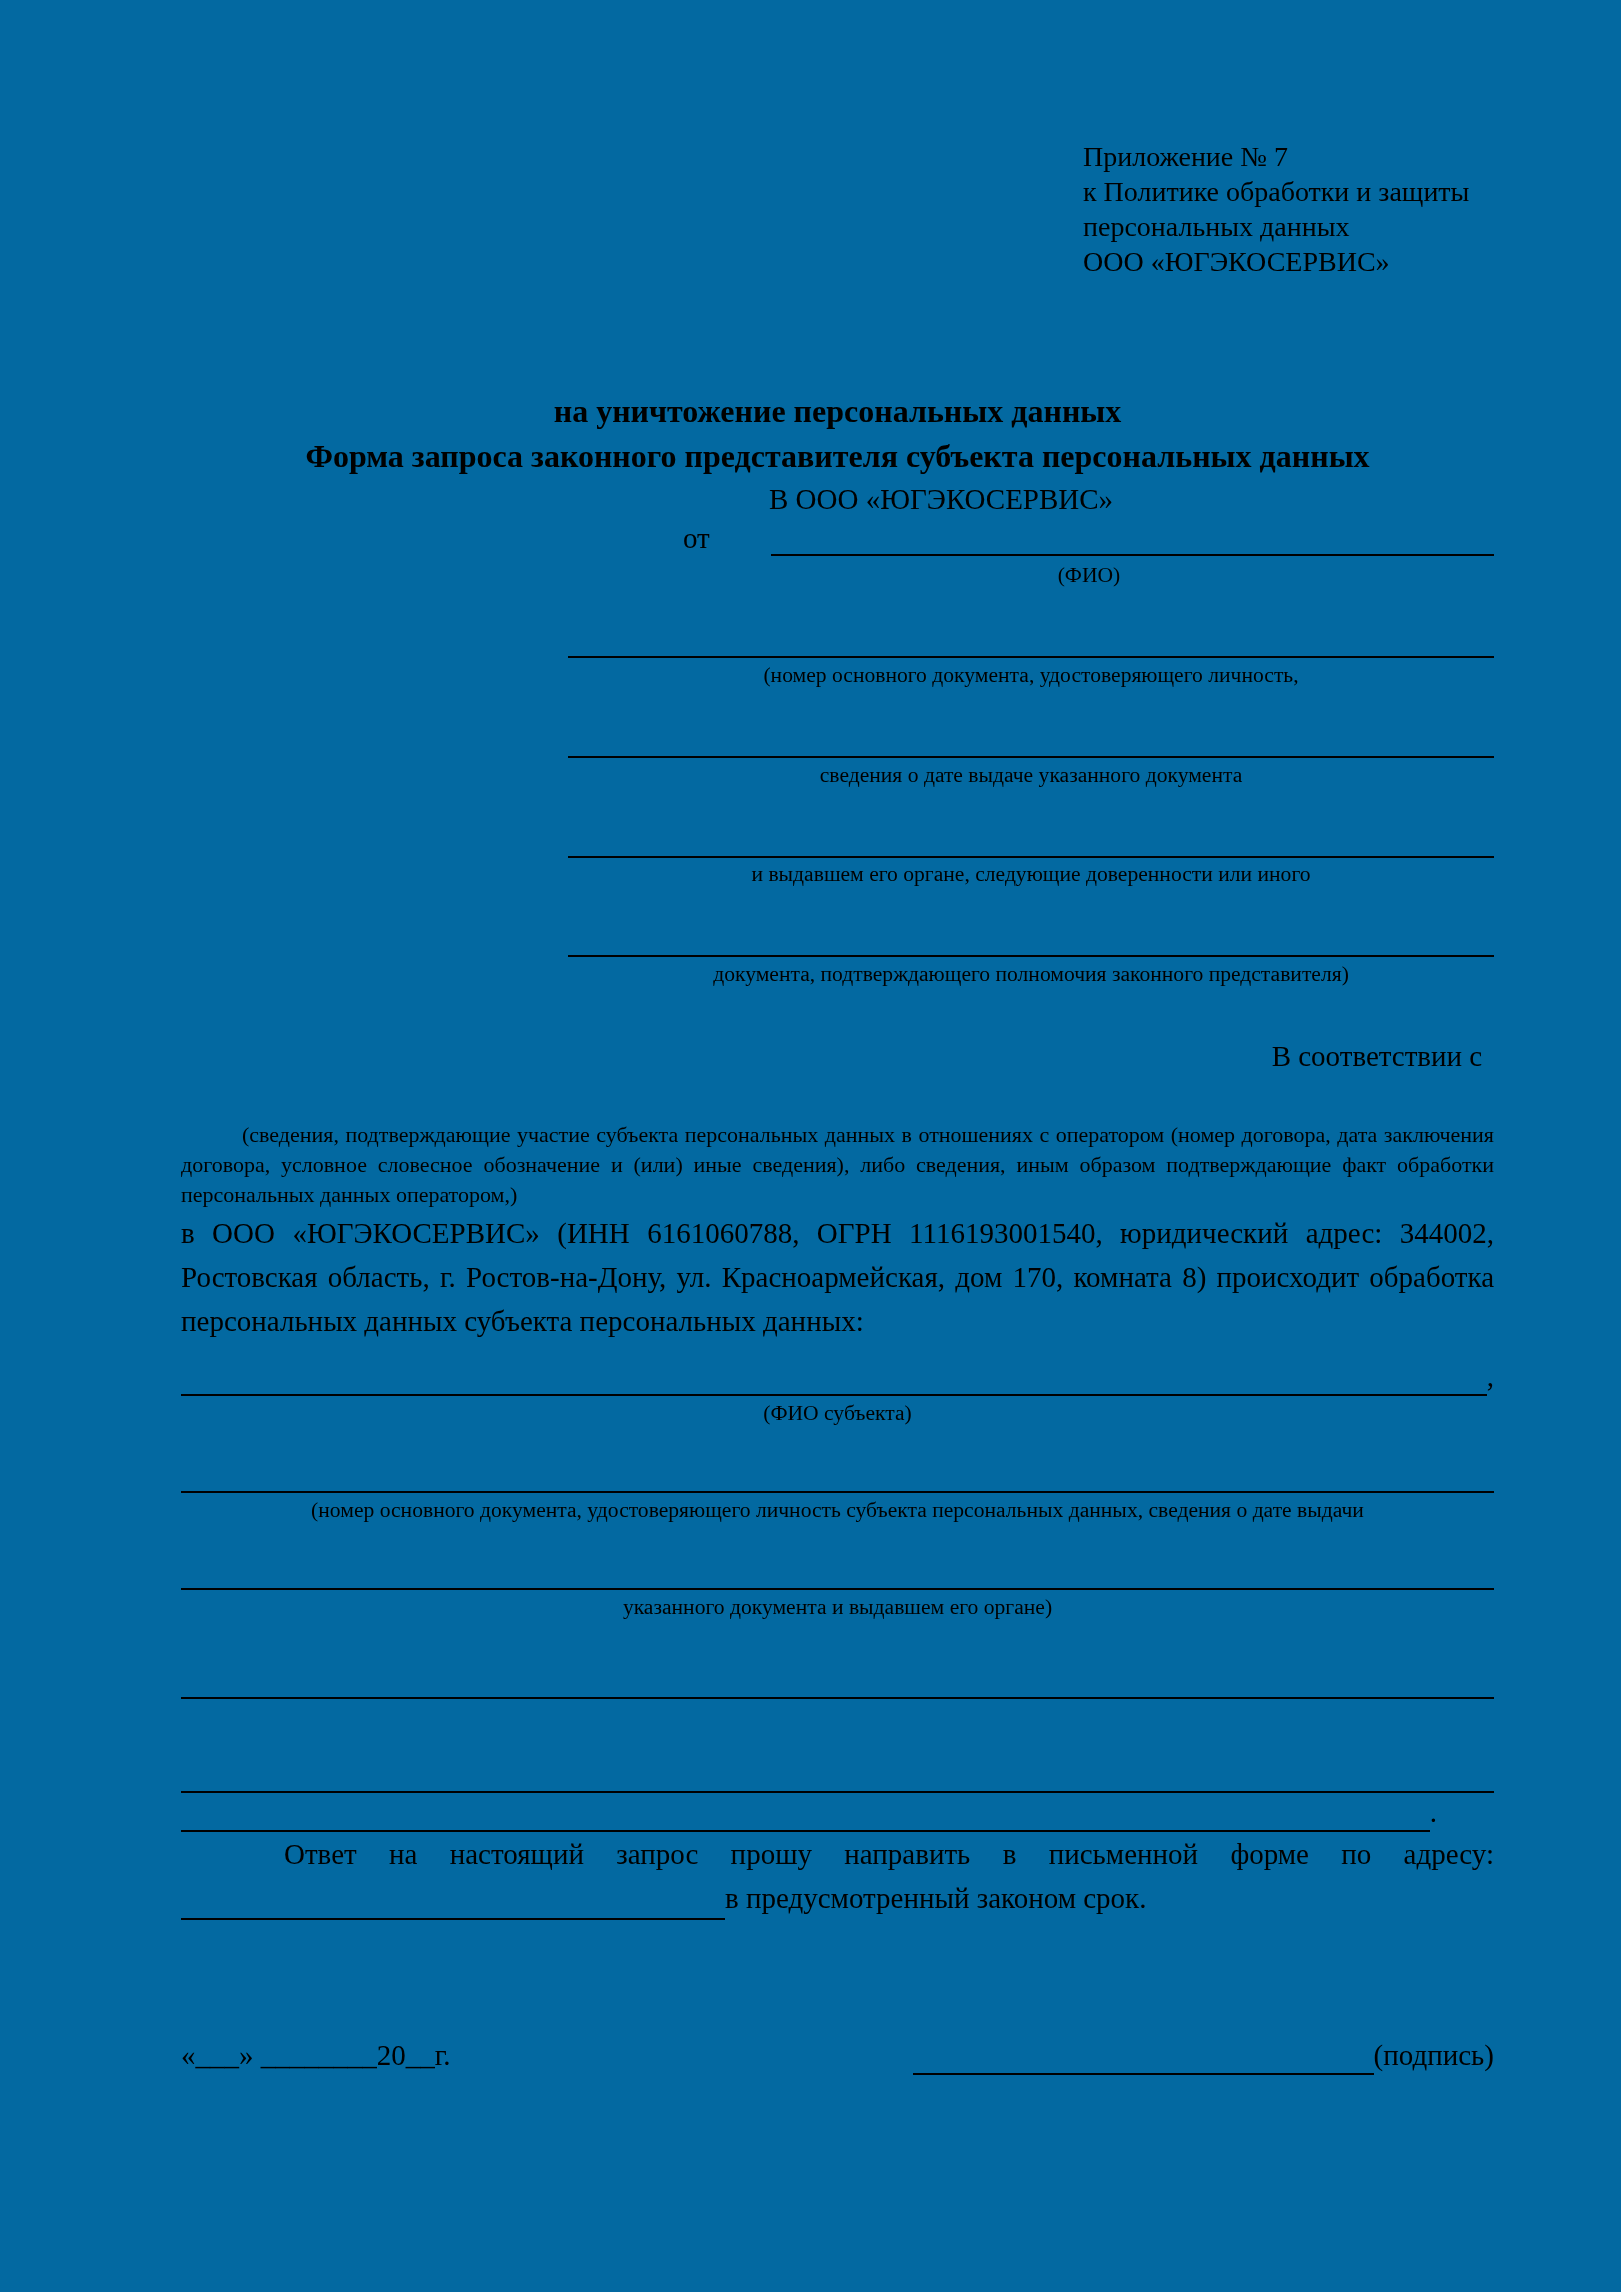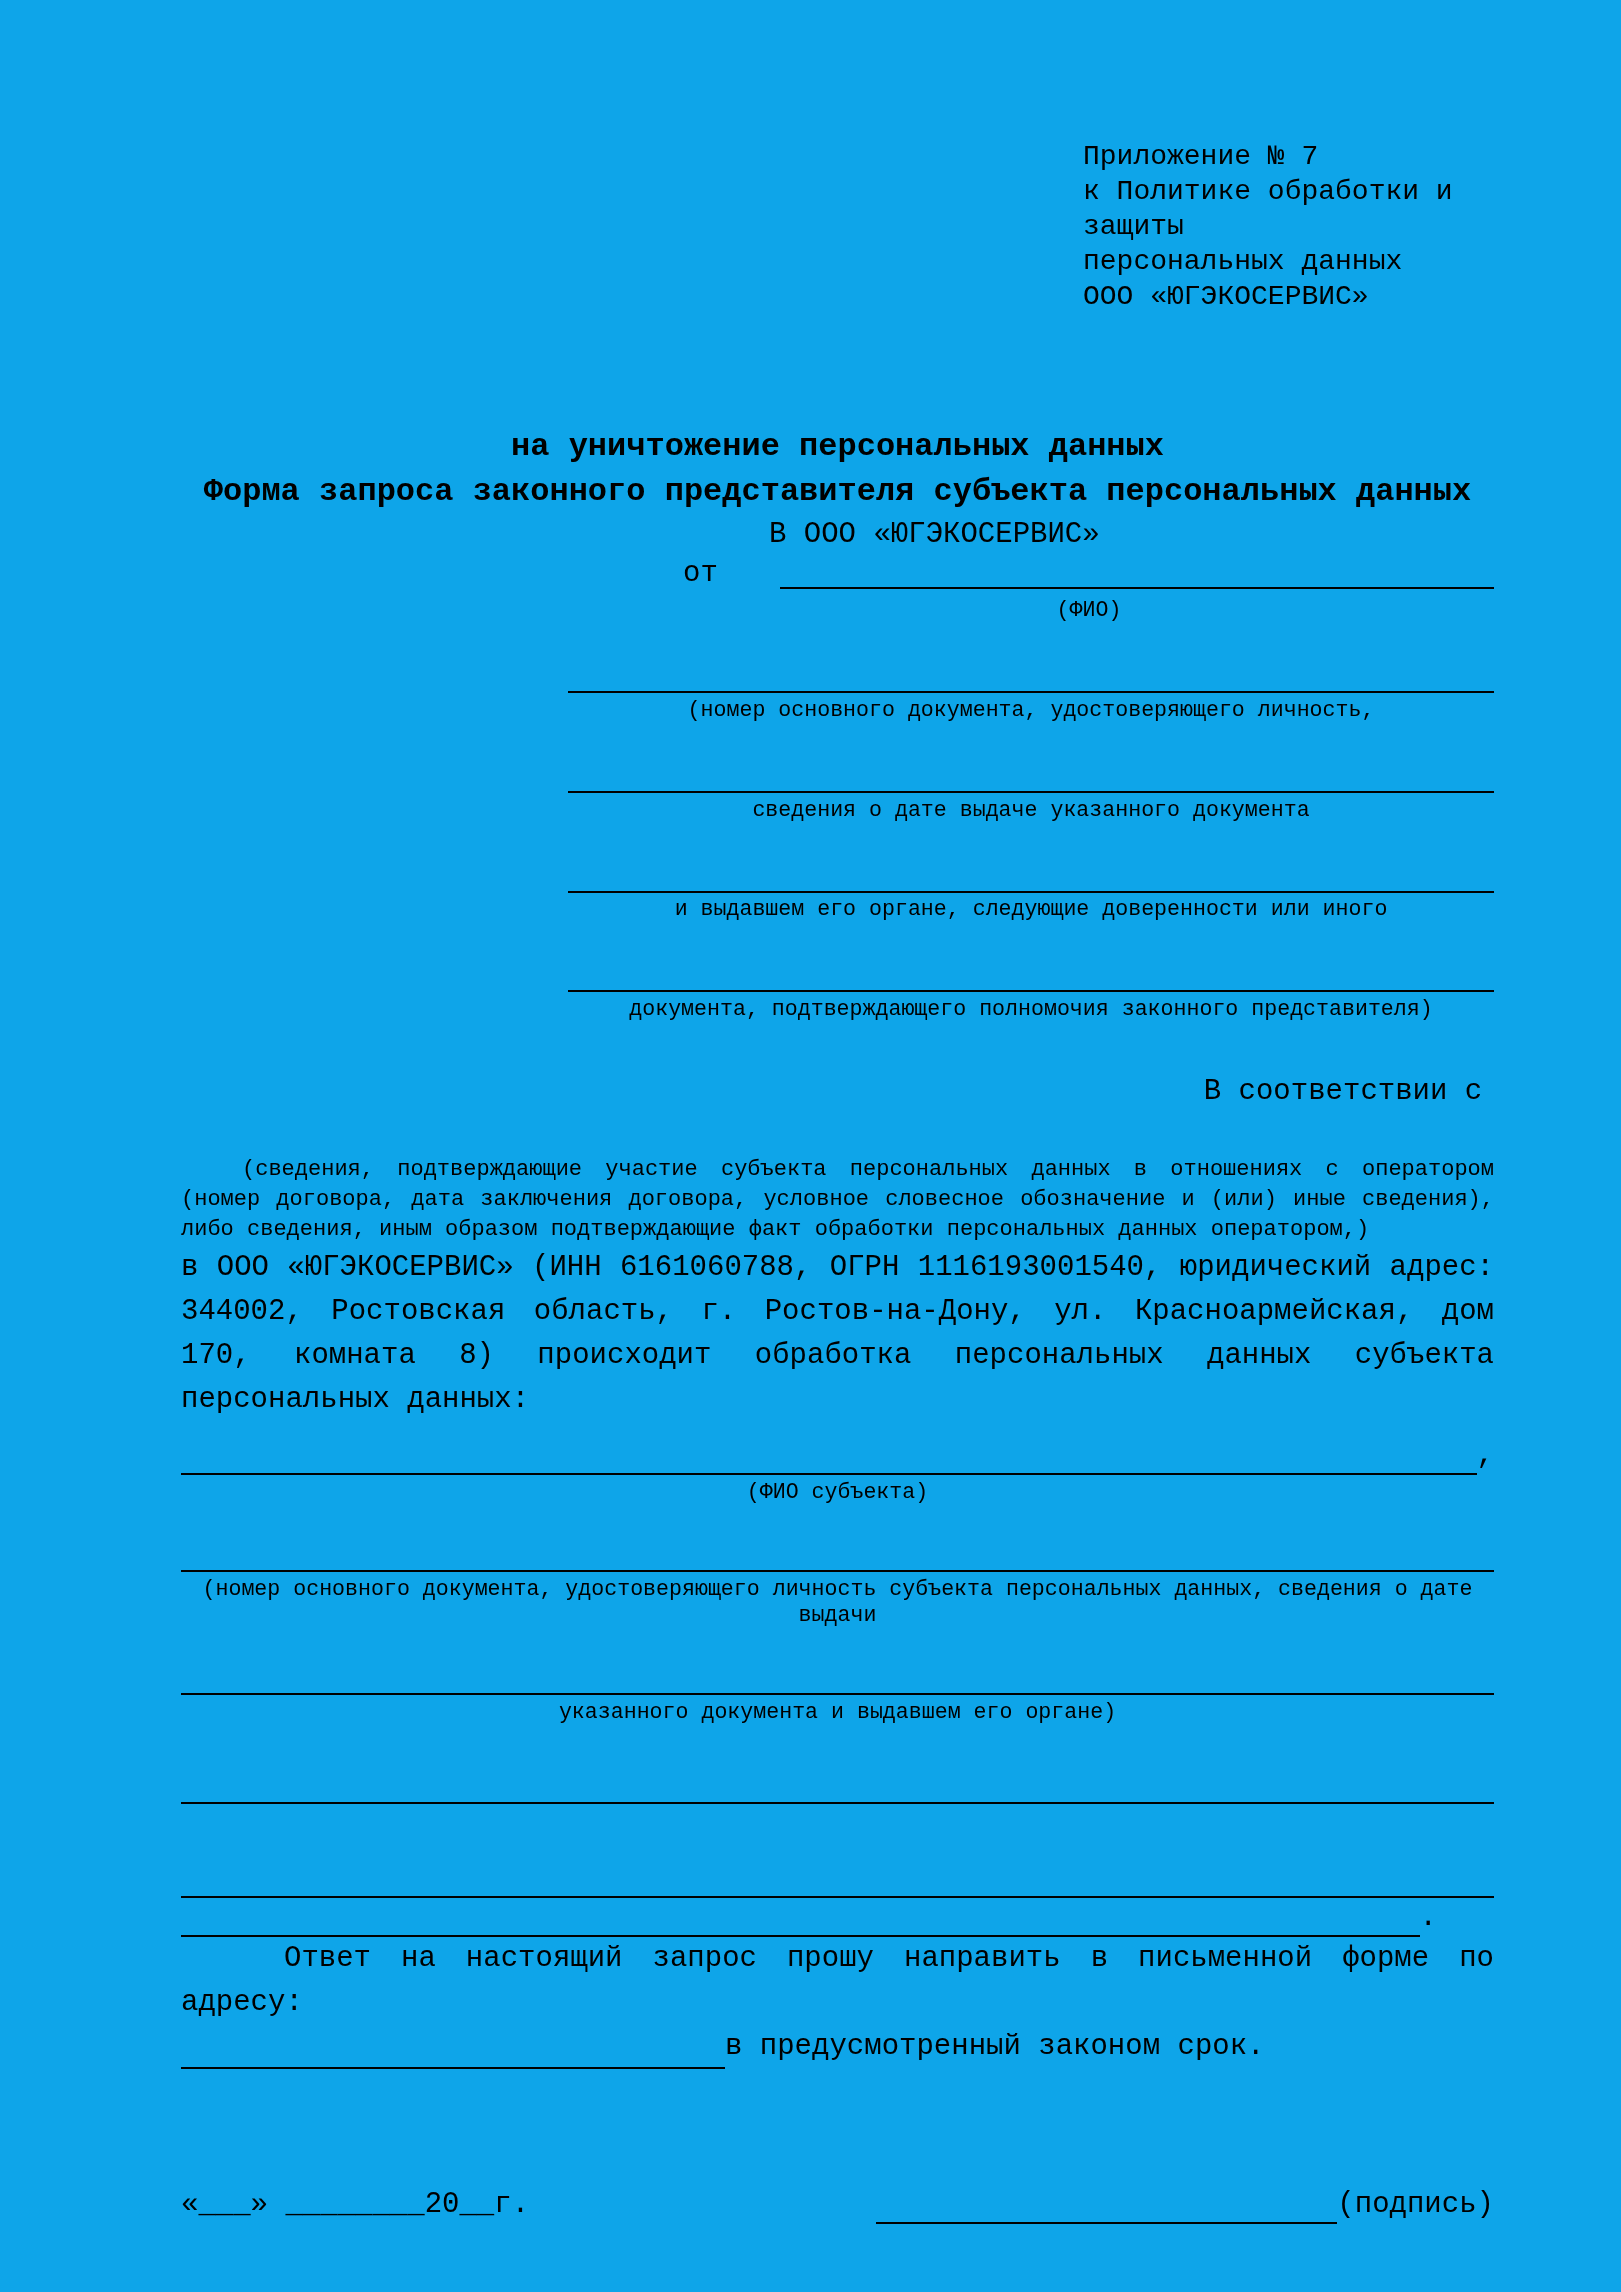--- a/index.html
+++ b/index.html
@@ -1,22 +1,22 @@
 <!DOCTYPE html>
 <html><head>
 <meta charset="utf-8">
 <style>
   html, body { margin: 0; padding: 0; background: #ffffff; }
   .page {
     position: relative;
     width: 1621px;
     height: 2293px;
-    background: #0ea5e9;
+    background: #0369a1;
     color: #000000;
-    font-family: Liberation Mono, monospace;
+    font-family: Liberation Serif, serif;
     font-size: 29px;
     line-height: 1.5;
     box-sizing: border-box;
     overflow: hidden;
   }
   .content {
     position: absolute;
     left: 181px;
     top: 0;
     width: 1313px;
@@ -33,21 +33,21 @@
     margin-top: 110px;
     text-align: center;
     font-weight: bold;
     font-size: 32px;
     line-height: 1.42;
   }
   .to-line { margin-left: 588px; line-height: 1.35; }
   .from-row {
     margin-left: 502px;
     display: flex;
-    align-items: flex-start;
+    align-items: center;
     line-height: 1.35;
     gap: 48px;
   }
   .from-row .lead { white-space: nowrap; padding-right: 13.7px; }
   .rule { border-bottom: 2.9px solid #000; flex: 1 1 auto; }
   .caption {
     font-size: 21.6px;
     line-height: 1.2;
     text-align: center;
     margin-top: 4.9px;

